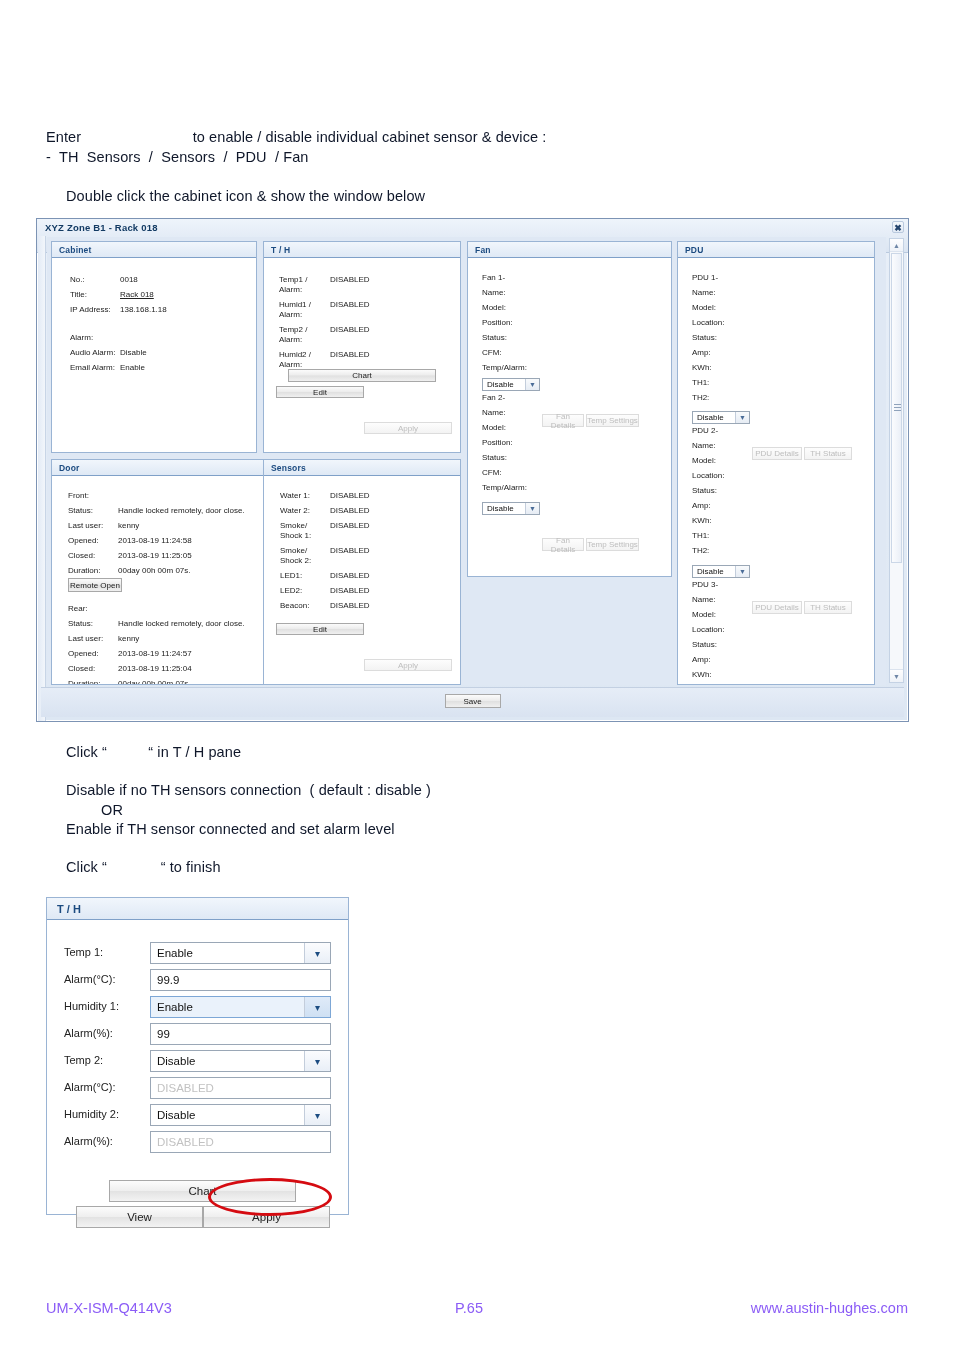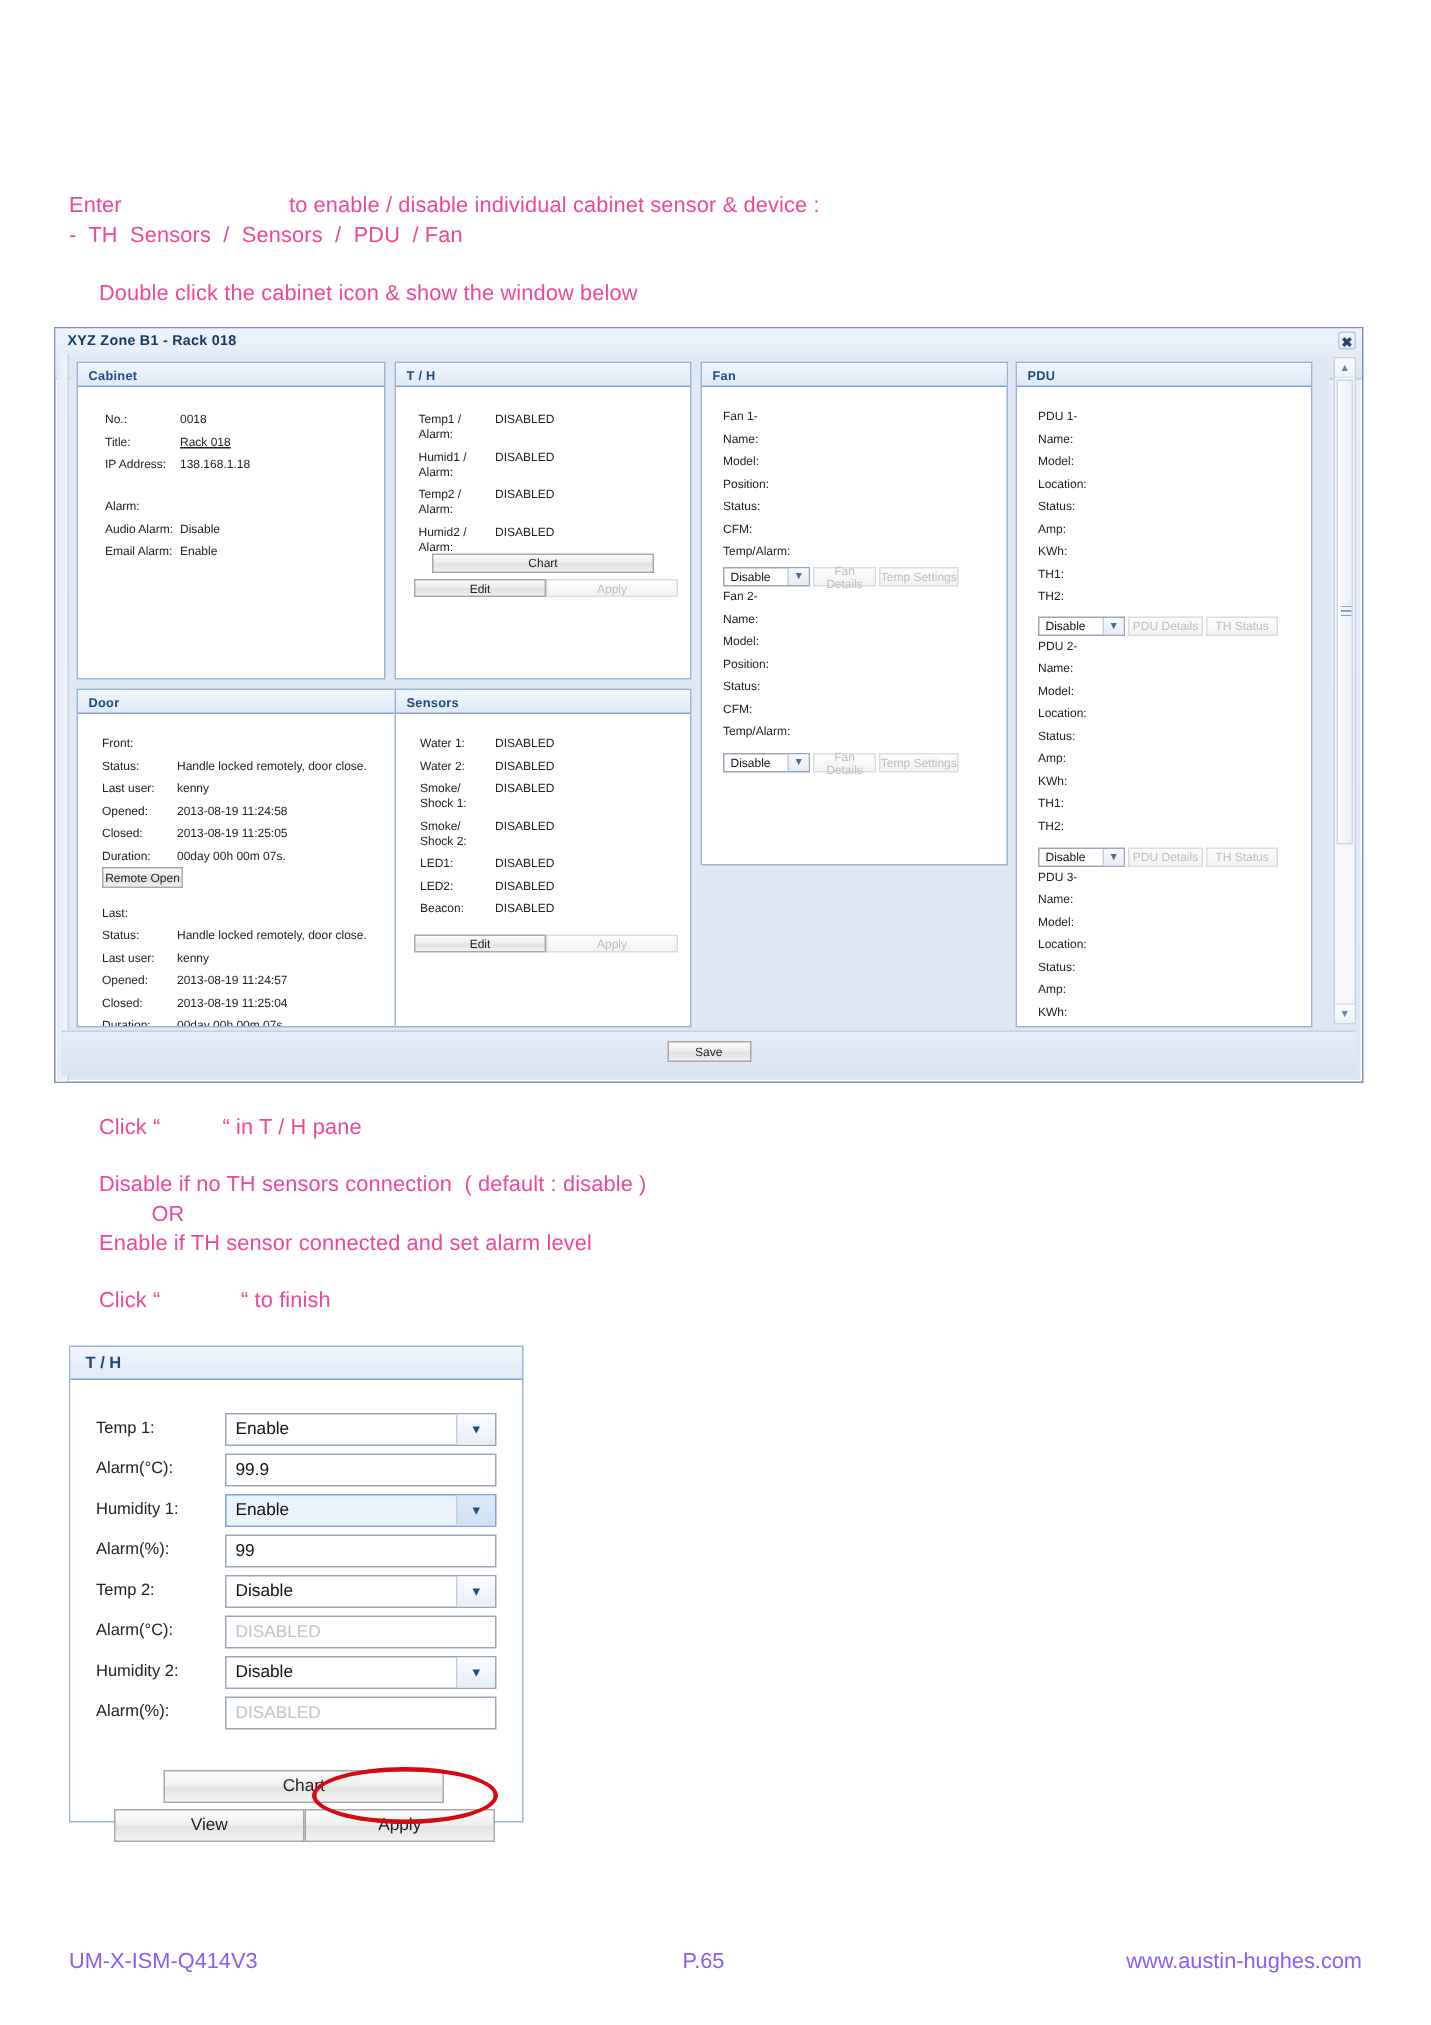--- a/index.html
+++ b/index.html
@@ -11,21 +11,21 @@
     color: #000;
     position: relative;
     overflow: hidden;
   }
 
   
   .doc-text {
     position: absolute;
     font-family: "Liberation Sans", sans-serif;
     font-size: 14.5px;
-    color: #ec4899;
+    color: #0f172a;
     white-space: pre;
     letter-spacing: 0.1px;
   }
   #line-enter   { left: 46px;  top: 129px; }
   #line-sensors { left: 46px;  top: 149px; }
   #line-dbl     { left: 66px;  top: 188px; }
   #line-click-th{ left: 66px;  top: 744px; }
   #line-disable { left: 66px;  top: 782px; }
   #line-or      { left: 101px; top: 802px; }
   #line-enable  { left: 66px;  top: 821px; }
@@ -123,20 +123,21 @@
     background:linear-gradient(180deg,#fbfbfb 0%,#ececec 48%,#e0e0e0 52%,#f0f0f0 100%);
     border:1px solid #a8a8a8;
     font-size:8px; color:#222; text-align:center;
     line-height:normal;
     display:flex; align-items:center; justify-content:center;
   }
   .btn.disabled {
     color:#bdbdbd;
     background:linear-gradient(180deg,#fdfdfd,#f3f3f3);
     border:1px solid #dcdcdc;
+    margin-top:36px;
   }
   
   .combo {
     position:absolute;
     border:1px solid #9aa7b6;
     background:#fff;
     font-size:8px; color:#111;
     display:flex; align-items:center;
     padding-left:4px;
   }
@@ -367,21 +368,21 @@
           <div class="flbl" style="left:16px; top:44px;">Last user:</div>
           <div class="fval" style="left:66px; top:44px;">kenny</div>
           <div class="flbl" style="left:16px; top:59px;">Opened:</div>
           <div class="fval" style="left:66px; top:59px;">2013-08-19 11:24:58</div>
           <div class="flbl" style="left:16px; top:74px;">Closed:</div>
           <div class="fval" style="left:66px; top:74px;">2013-08-19 11:25:05</div>
           <div class="flbl" style="left:16px; top:89px;">Duration:</div>
           <div class="fval" style="left:66px; top:89px;">00day 00h 00m 07s.</div>
           <div class="btn" style="left:16px; top:101px; width:54px; height:14px;">Remote Open</div>
 
-          <div class="flbl" style="left:16px; top:127px;">Last:</div>
+          <div class="flbl" style="left:16px; top:127px;">Rear:</div>
           <div class="flbl" style="left:16px; top:142px;">Status:</div>
           <div class="fval" style="left:66px; top:142px;">Handle locked remotely, door close.</div>
           <div class="flbl" style="left:16px; top:157px;">Last user:</div>
           <div class="fval" style="left:66px; top:157px;">kenny</div>
           <div class="flbl" style="left:16px; top:172px;">Opened:</div>
           <div class="fval" style="left:66px; top:172px;">2013-08-19 11:24:57</div>
           <div class="flbl" style="left:16px; top:187px;">Closed:</div>
           <div class="fval" style="left:66px; top:187px;">2013-08-19 11:25:04</div>
           <div class="flbl" style="left:16px; top:202px;">Duration:</div>
           <div class="fval" style="left:66px; top:202px;">00day 00h 00m 07s.</div>

